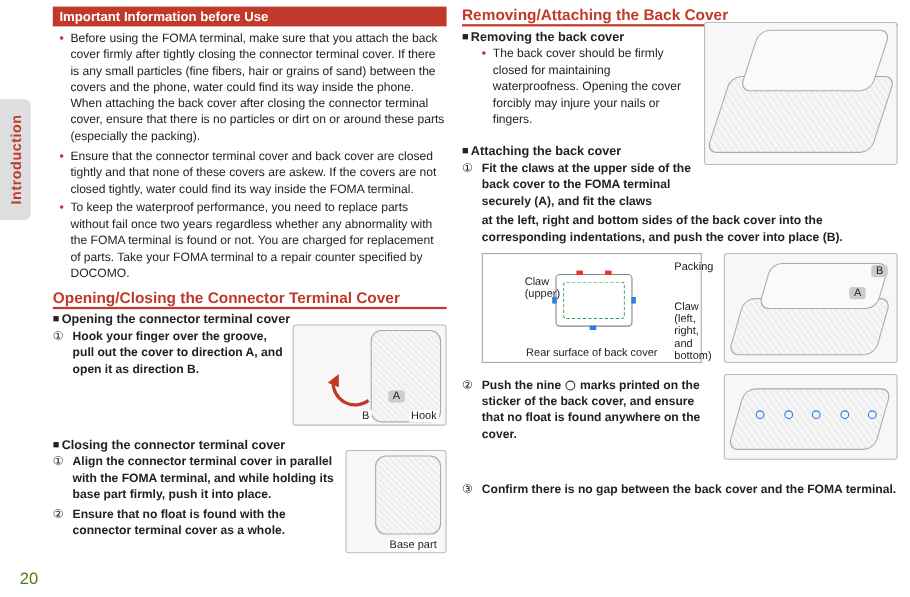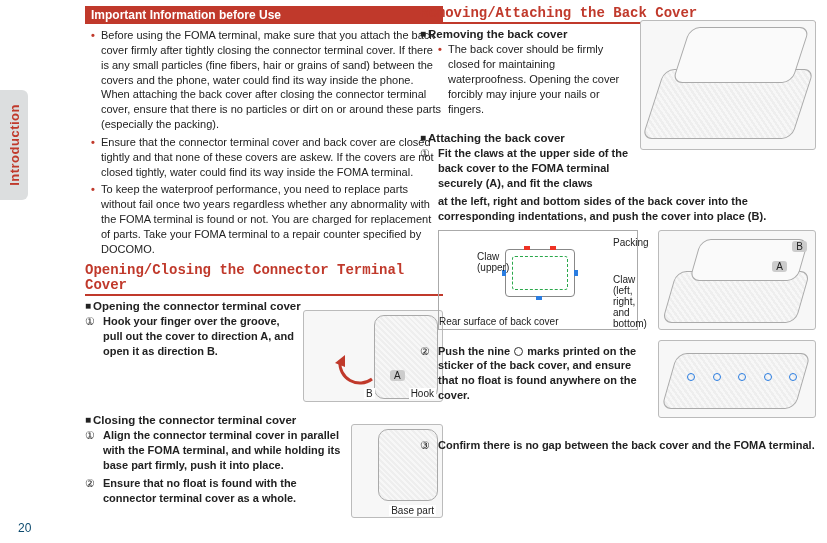--- a/index.html
+++ b/index.html
@@ -30,28 +30,28 @@
     transform: rotate(180deg);
     color: #c0392b;
     font-weight: bold;
     font-size: 13px;
     letter-spacing: 0.5px;
   }
   .page-num {
     position: absolute;
     left: 18px;
     bottom: 8px;
-    font-size: 12px;
-    color: #0c4a6e;
+    font-size: 15px;
+    color: #4d7c0f;
   }
   .col {
     position: absolute;
     top: 6px;
   }
-  .col-left { left: 48px; width: 358px; margin-left: 37px; }
+  .col-left { left: 48px; width: 358px; }
   .col-right { left: 420px; width: 396px; }
 
   .red-bar {
     background: #c0392b;
     color: #fff;
     font-weight: bold;
     font-size: 12px;
     padding: 2px 6px;
     margin-bottom: 4px;
   }
@@ -76,21 +76,20 @@
     font-weight: bold;
   }
   .section-title {
     color: #c0392b;
     font-weight: bold;
     font-size: 14px;
     border-bottom: 2px solid #c0392b;
     padding-bottom: 1px;
     margin: 6px 0 4px 0;
     line-height: 1.1;
-    font-family: Liberation Mono, monospace;
   }
   .sub-bold {
     font-weight: bold;
     font-size: 11.5px;
     margin: 4px 0 2px 0;
   }
   .sub-bold::before {
     content: "■";
     color: #222;
     margin-right: 2px;
@@ -151,21 +150,21 @@
   .diagram-box {
     border: 1px solid #aaa;
     position: relative;
     font-size: 10px;
   }
   .diagram-box .label { position: absolute; padding-left: 32px; }
   .diagram-box .footer {
     position: absolute;
     bottom: 2px;
     width: 100%;
-    text-align: left;
+    text-align: center;
     font-size: 10px;
   }
   .ring {
     display:inline-block;
     width:9px;height:9px;
     border:1px solid #333;
     border-radius:50%;
     vertical-align:middle;
     margin:0 1px;
   }

